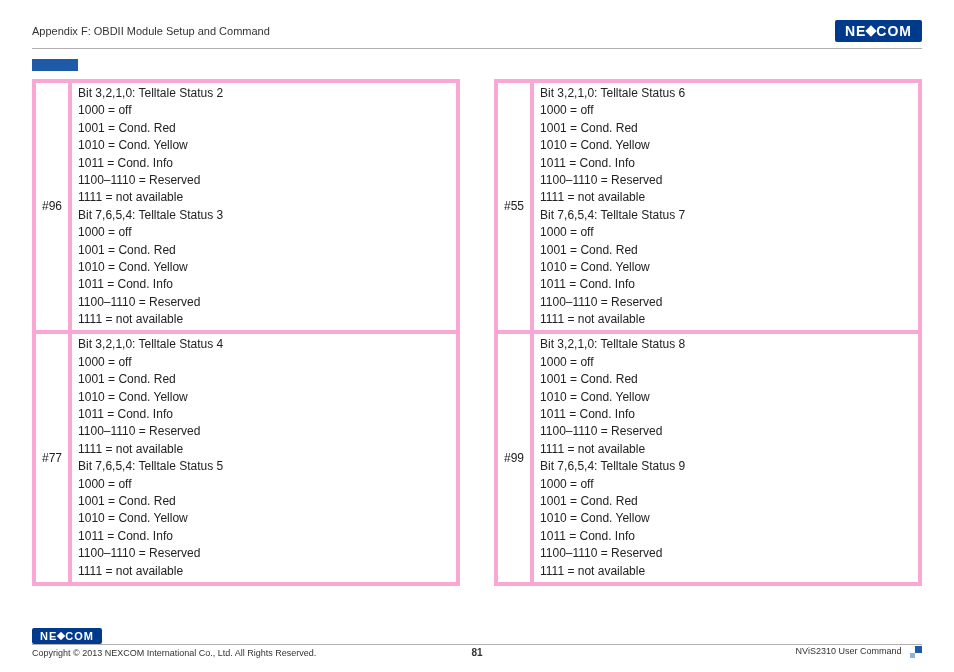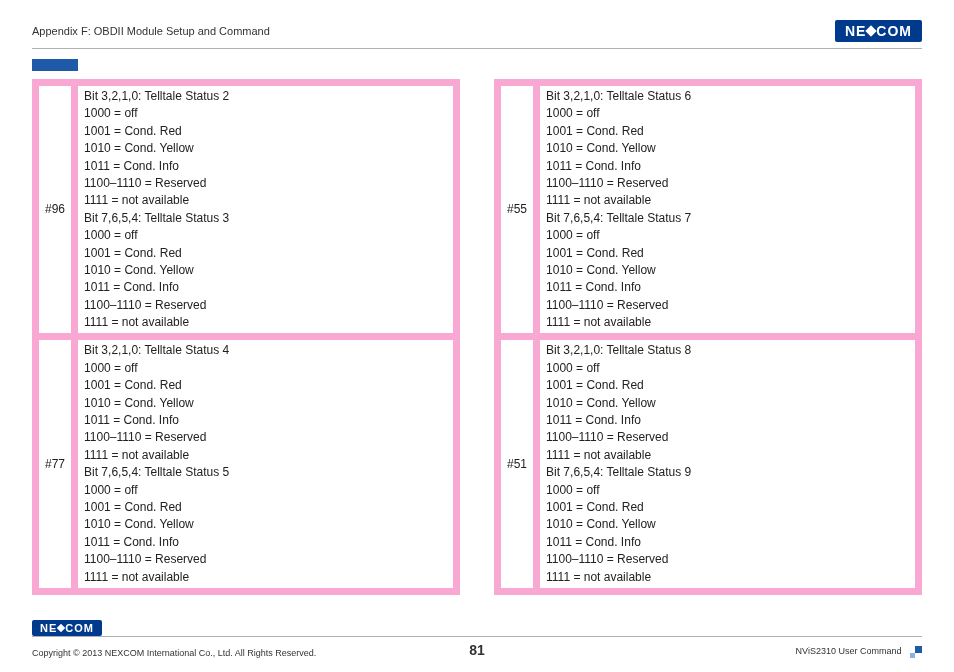--- a/index.html
+++ b/index.html
@@ -7,28 +7,28 @@
   .page { width: 954px; height: 672px; position: relative; padding: 18px 32px 0 32px; }
   .header { display: flex; justify-content: space-between; align-items: center; height: 26px; }
   .header-title { font-size: 11px; color: #333; }
   .logo { background: #003a8c; color: #fff; font-weight: 700; font-size: 14px; padding: 3px 10px; letter-spacing: 1px; display: inline-flex; align-items: center; border-radius: 2px; }
   .logo .square { display:inline-block; width:8px; height:8px; background:#fff; margin:0 1px; transform: rotate(45deg); }
   .hr-top { border: none; border-top: 1px solid #b0b0b0; margin-top: 4px; }
   .accent-bar { width: 46px; height: 12px; background: #1e5aa8; margin-top: 10px; }
   .content { display: flex; gap: 34px; margin-top: 8px; }
   .col { flex: 1; }
   table.data { width: 100%; border-collapse: collapse; font-size: 12px; color: #222; }
-  table.data td { border: 7px solid #f9a8d4; padding: 2px 6px; vertical-align: middle; line-height: 1.45; }
+  table.data td { border: 4px solid #f9a8d4; padding: 2px 6px; vertical-align: middle; line-height: 1.45; }
   table.data td.idx { width: 36px; text-align: center; vertical-align: middle; }
   .body-line { white-space: pre-line; }
   .footer { position: absolute; left: 32px; right: 32px; bottom: 14px; }
-  .footer-bar { border-top: 1px solid #b0b0b0; padding-top: 9px; display:flex; justify-content:space-between; align-items:flex-end; font-size: 9px; color:#333; }
+  .footer-bar { border-top: 1px solid #b0b0b0; padding-top: 1px; display:flex; justify-content:space-between; align-items:flex-end; font-size: 9px; color:#333; }
   .footer-logo { background:#003a8c; color:#fff; font-weight:700; font-size:11px; padding:2px 8px; letter-spacing:1px; border-radius:2px; display:inline-flex; align-items:center; }
   .footer-logo .square { display:inline-block; width:6px; height:6px; background:#fff; margin:0 1px; transform: rotate(45deg); }
-  .footer-center { position:absolute; left:0; right:0; text-align:center; font-size:14px; font-weight:600;margin-top:44px; }
+  .footer-center { position:absolute; left:0; right:0; text-align:center; font-size:10px; font-weight:600;margin-top:44px; }
   .footer-right-deco { display:inline-block; width:12px; height:12px; position:relative; margin-left:6px; vertical-align:middle; }
   .footer-right-deco::before { content:""; position:absolute; right:0; top:0; width:7px; height:7px; background:#1e5aa8; }
   .footer-right-deco::after { content:""; position:absolute; left:0; bottom:0; width:5px; height:5px; background:#8fb3d9; }
 </style>
 </head>
 <body>
 
 <div class="page">
 
   <div class="header">
@@ -99,21 +99,21 @@
 1111 = not available
 Bit 7,6,5,4: Telltale Status 7
 1000 = off
 1001 = Cond. Red
 1010 = Cond. Yellow
 1011 = Cond. Info
 1100–1110 = Reserved
 1111 = not available</td>
         </tr>
         <tr>
-          <td class="idx">#51</td>
+          <td class="idx">#99</td>
           <td class="body-line">Bit 3,2,1,0: Telltale Status 8
 1000 = off
 1001 = Cond. Red
 1010 = Cond. Yellow
 1011 = Cond. Info
 1100–1110 = Reserved
 1111 = not available
 Bit 7,6,5,4: Telltale Status 9
 1000 = off
 1001 = Cond. Red

